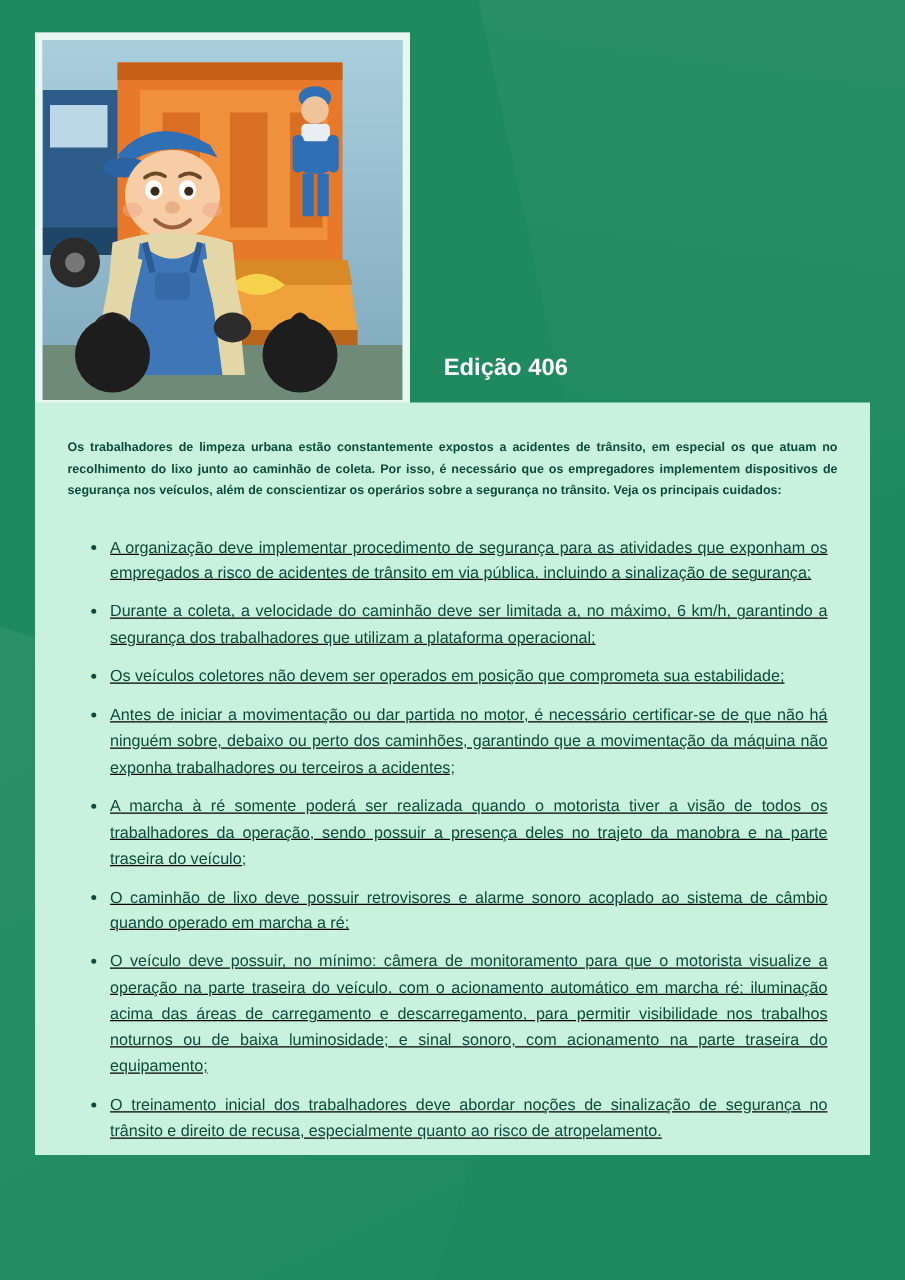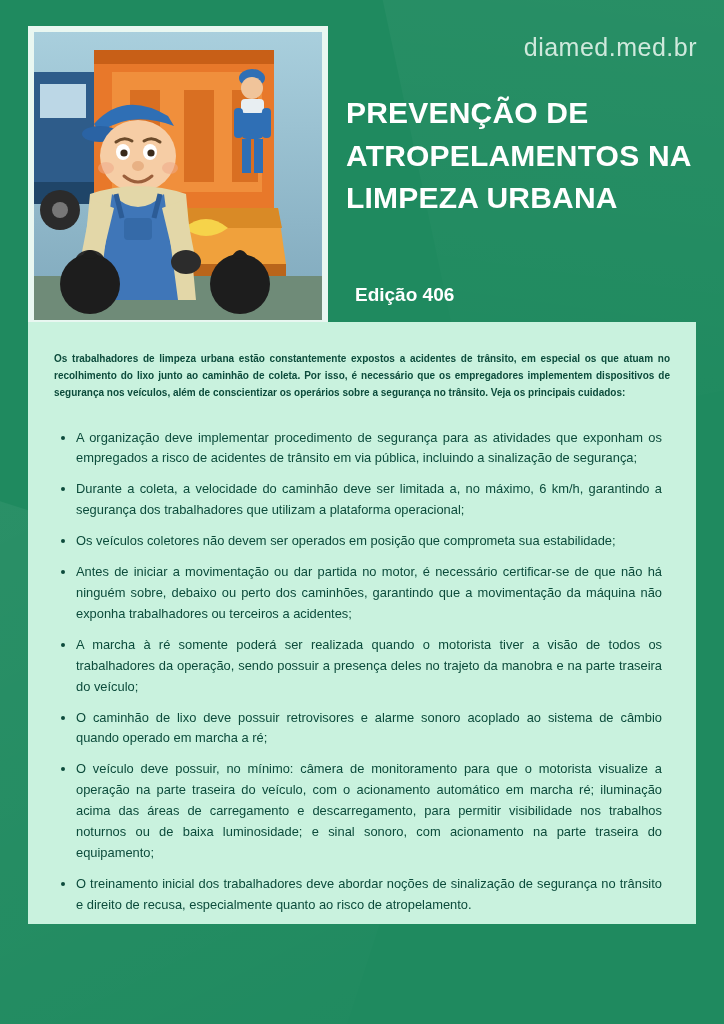--- a/index.html
+++ b/index.html
@@ -85,22 +85,23 @@
   }
   .intro {
     color: #0c4b3b;
     font-size: 10px;
     line-height: 1.72;
     font-weight: bold;
     text-align: justify;
     padding: 0 4px;
   }
   ul.tips {
-    margin: 26px 0 0 26px;
+    margin: 26px 0 0 38px;
     padding: 0;
+    text-decoration: underline;
   }
   ul.tips li {
     color: #0c4b3b;
     font-size: 12.9px;
     line-height: 1.62;
     margin-bottom: 10px;
     text-align: justify;
     padding-right: 12px;
   }
   ul.tips li::marker { color: #0c4b3b; }
@@ -119,21 +120,20 @@
     width: 724px; height: 100px;
   }
 </style>
 </head>
 <body>
 
 <div class="poster">
   <div class="bg-shape-a"></div>
   <div class="bg-shape-b"></div>
 
-  <div class="site-url">diamed.med.br</div>
 
   <div class="illo">
     <svg width="288" height="288" viewBox="0 0 288 288" xmlns="http://www.w3.org/2000/svg">
       <defs>
         <linearGradient id="sky" x1="0" y1="0" x2="0" y2="1">
           <stop offset="0%" stop-color="#a9cfdd"></stop>
           <stop offset="100%" stop-color="#7fa8bc"></stop>
         </linearGradient>
       </defs>
       <rect x="0" y="0" width="288" height="288" fill="url(#sky)"></rect>
@@ -203,21 +203,20 @@
         <ellipse cx="106" cy="172" rx="15" ry="12" fill="#2c2c2c"></ellipse>
       </g>
 
       <ellipse cx="56" cy="252" rx="30" ry="30" fill="#1d1d1d"></ellipse>
       <path d="M48 224 q8 -12 16 0 q-8 6 -16 0 z" fill="#1d1d1d"></path>
       <ellipse cx="206" cy="252" rx="30" ry="30" fill="#1d1d1d"></ellipse>
       <path d="M198 224 q8 -12 16 0 q-8 6 -16 0 z" fill="#1d1d1d"></path>
     </svg>
   </div>
 
-  <h1 class="headline">PREVENÇÃO DE ATROPELAMENTOS NA LIMPEZA URBANA</h1>
   <div class="edition">Edição 406</div>
 
   <div class="panel">
     <p class="intro">Os trabalhadores de limpeza urbana estão constantemente expostos a acidentes de trânsito, em especial os que atuam no recolhimento do lixo junto ao caminhão de coleta. Por isso, é necessário que os empregadores implementem dispositivos de segurança nos veículos, além de conscientizar os operários sobre a segurança no trânsito. Veja os principais cuidados:</p>
     <ul class="tips">
       <li>A organização deve implementar procedimento de segurança para as atividades que exponham os empregados a risco de acidentes de trânsito em via pública, incluindo a sinalização de segurança;</li>
       <li>Durante a coleta, a velocidade do caminhão deve ser limitada a, no máximo, 6 km/h, garantindo a segurança dos trabalhadores que utilizam a plataforma operacional;</li>
       <li>Os veículos coletores não devem ser operados em posição que comprometa sua estabilidade;</li>
       <li>Antes de iniciar a movimentação ou dar partida no motor, é necessário certificar-se de que não há ninguém sobre, debaixo ou perto dos caminhões, garantindo que a movimentação da máquina não exponha trabalhadores ou terceiros a acidentes;</li>
       <li>A marcha à ré somente poderá ser realizada quando o motorista tiver a visão de todos os trabalhadores da operação, sendo possuir a presença deles no trajeto da manobra e na parte traseira do veículo;</li>

